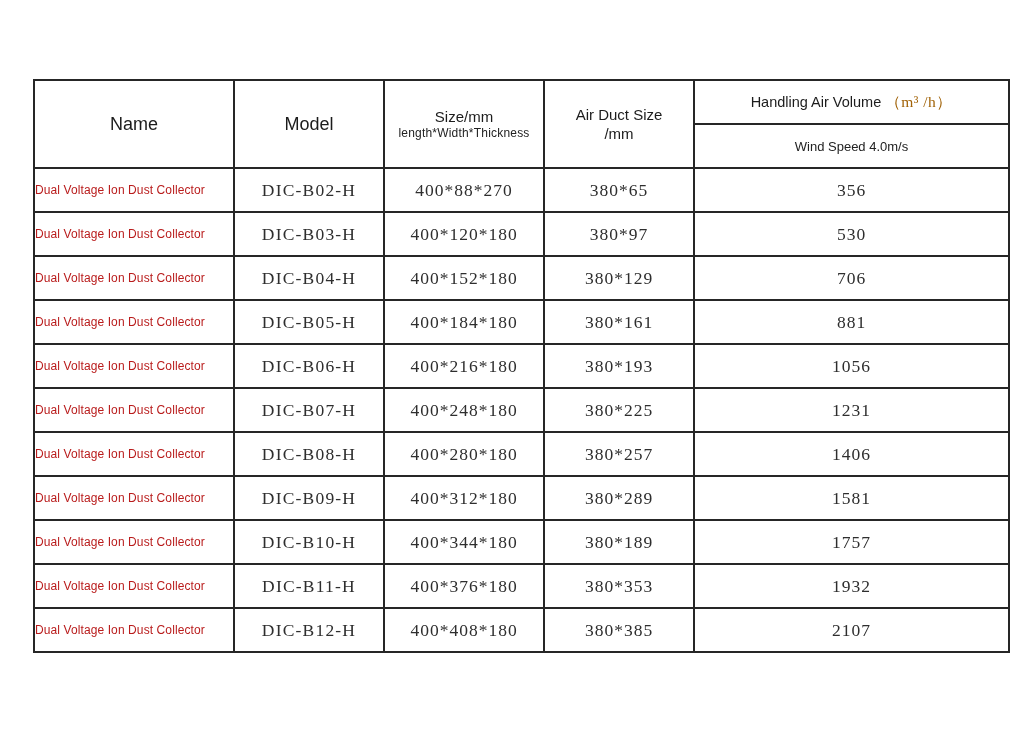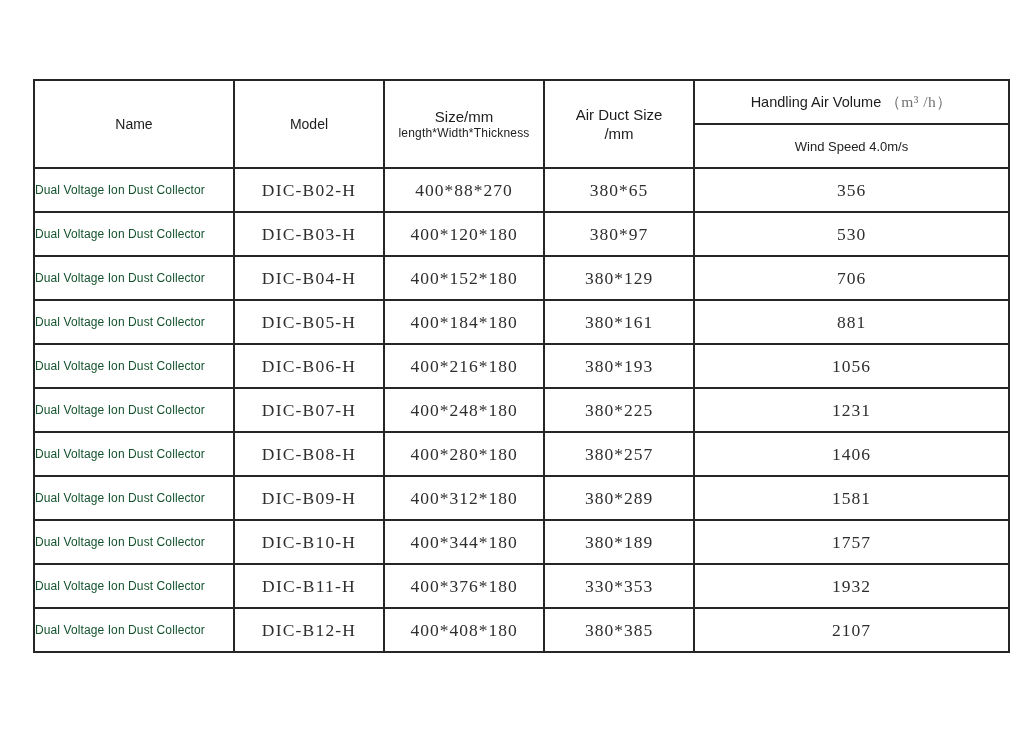--- a/index.html
+++ b/index.html
@@ -38,37 +38,37 @@
 
   
   thead th {
     font-weight: 400;
     color: #1c1c1c;
     text-align: center;
     vertical-align: middle;
   }
   tr.hrow-1 { height: 44px; }
   tr.hrow-2 { height: 44px; }
-  .h-plain   { font-size: 14px; }
+  .h-plain   { font-size: 18px; }
   .h-main    { font-size: 15px; line-height: 19px; color: #1c1c1c; }
   .h-sub     { font-size: 12px; line-height: 15px; color: #222; letter-spacing: 0.2px; }
   .h-volume  { font-size: 14.5px; }
   .h-volume .unit {
     font-family: "Liberation Serif", serif;
     font-size: 15.5px;
-    color: #737373;
+    color: #a16207;
     letter-spacing: 0.5px;
   }
   .h-wind    { font-size: 13px; color: #222; }
 
   
   tbody tr { height: 44px; }
   td.c-name {
     font-size: 12px;
-    color: #14532d;
+    color: #b91c1c;
     text-align: left;
     padding-left: 5px;
     letter-spacing: 0.1px;
     vertical-align: middle;
   }
   td.c-serif {
     font-family: "Liberation Serif", serif;
     font-size: 17.5px;
     color: #2e2e2e;
     text-align: center;
@@ -169,21 +169,21 @@
     <td class="c-name">Dual Voltage Ion Dust Collector</td>
     <td class="c-serif c-model">DIC-B10-H</td>
     <td class="c-serif">400*344*180</td>
     <td class="c-serif">380*189</td>
     <td class="c-serif">1757</td>
   </tr>
         <tr>
     <td class="c-name">Dual Voltage Ion Dust Collector</td>
     <td class="c-serif c-model">DIC-B11-H</td>
     <td class="c-serif">400*376*180</td>
-    <td class="c-serif">330*353</td>
+    <td class="c-serif">380*353</td>
     <td class="c-serif">1932</td>
   </tr>
         <tr>
     <td class="c-name">Dual Voltage Ion Dust Collector</td>
     <td class="c-serif c-model">DIC-B12-H</td>
     <td class="c-serif">400*408*180</td>
     <td class="c-serif">380*385</td>
     <td class="c-serif">2107</td>
   </tr>
       </tbody>

